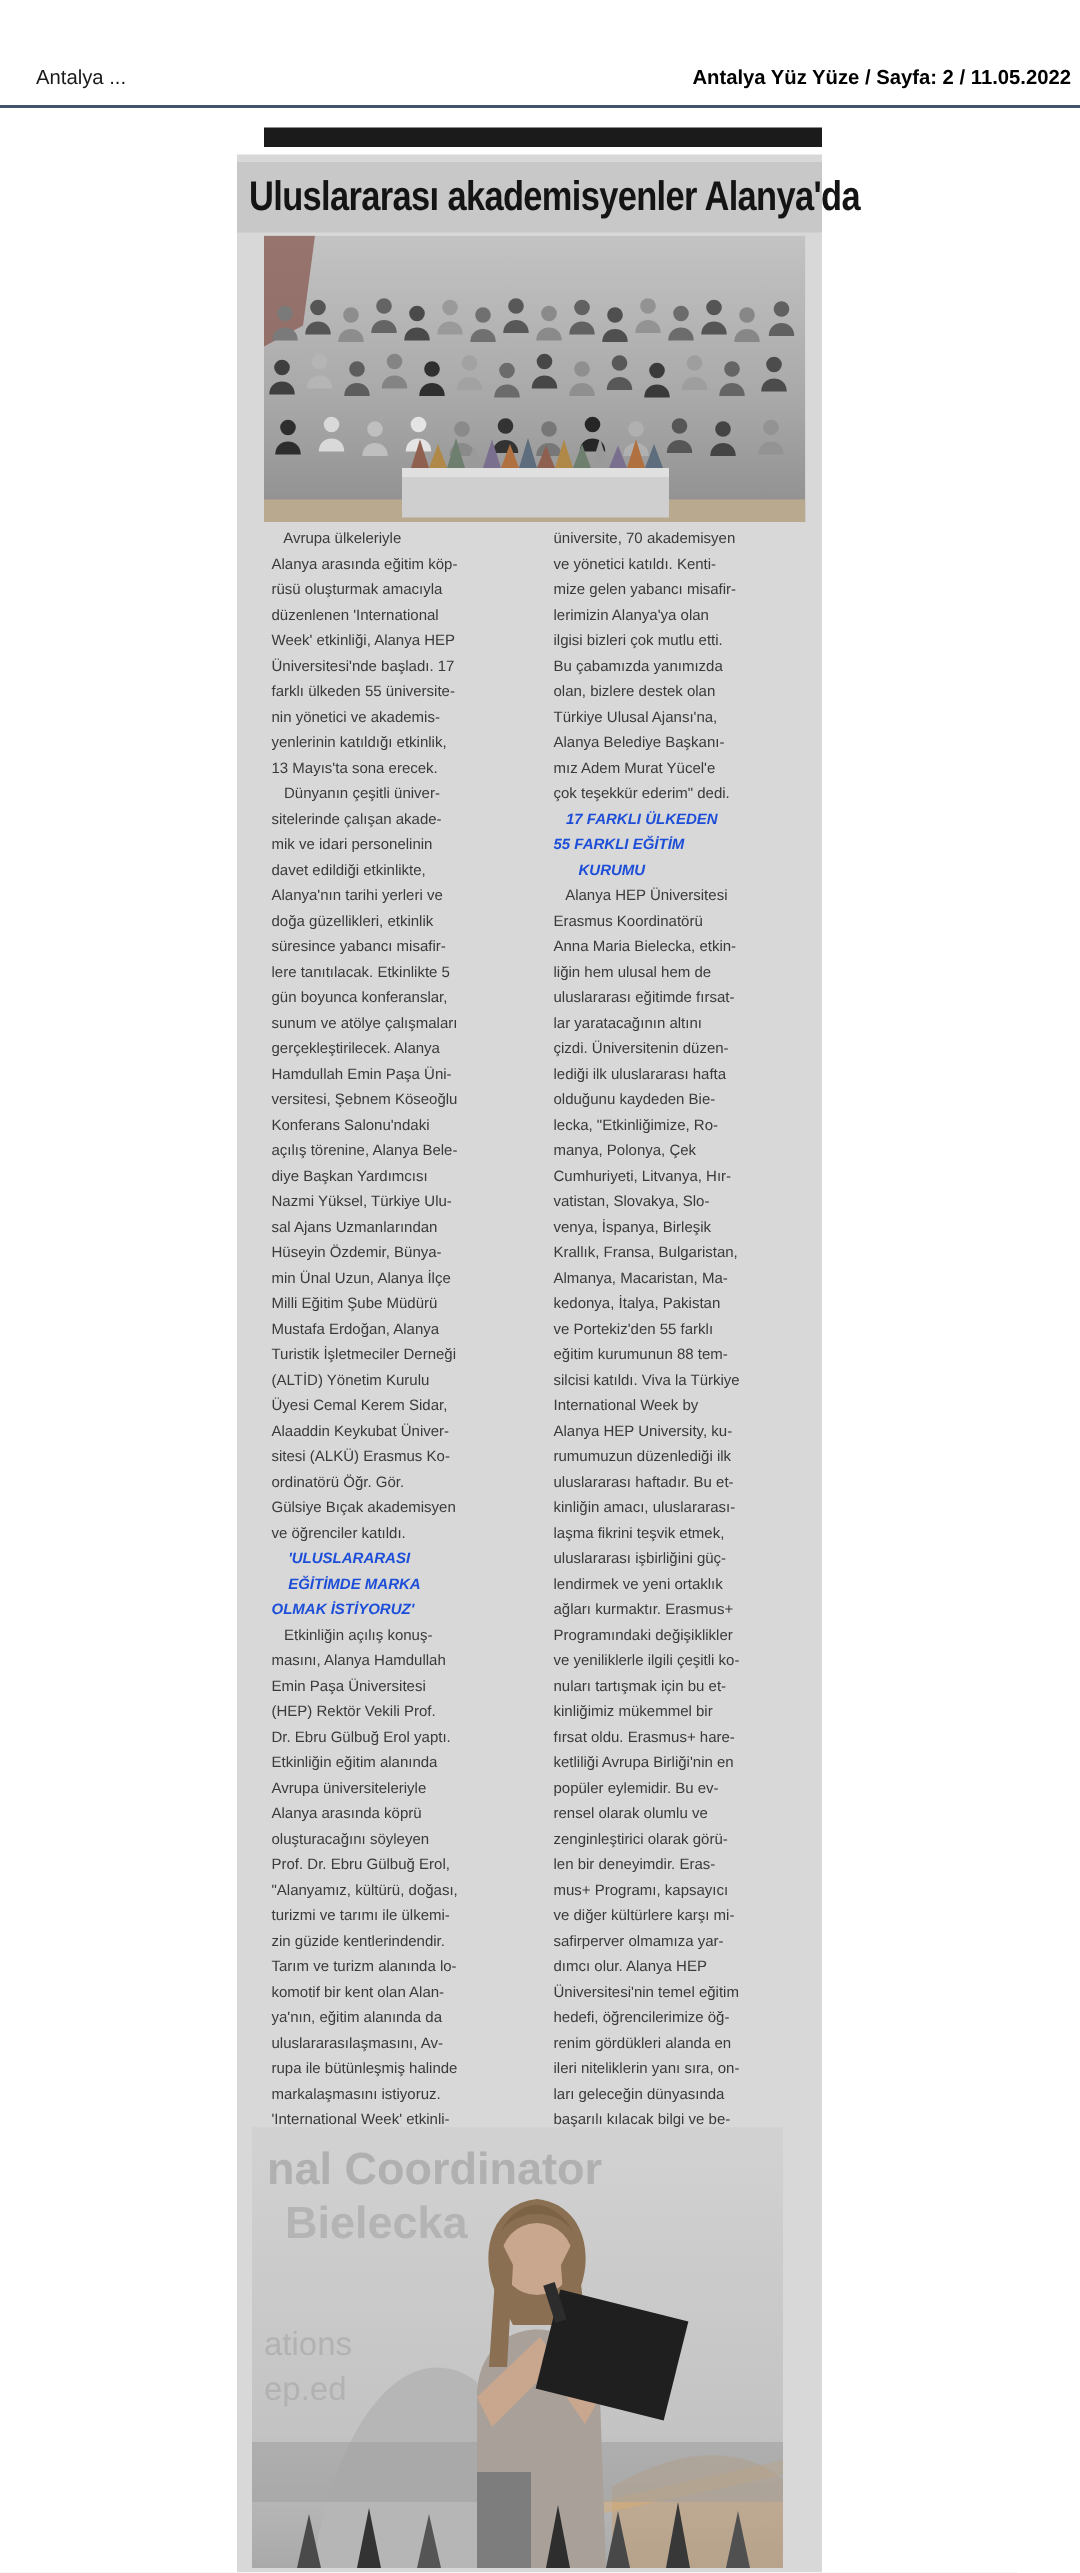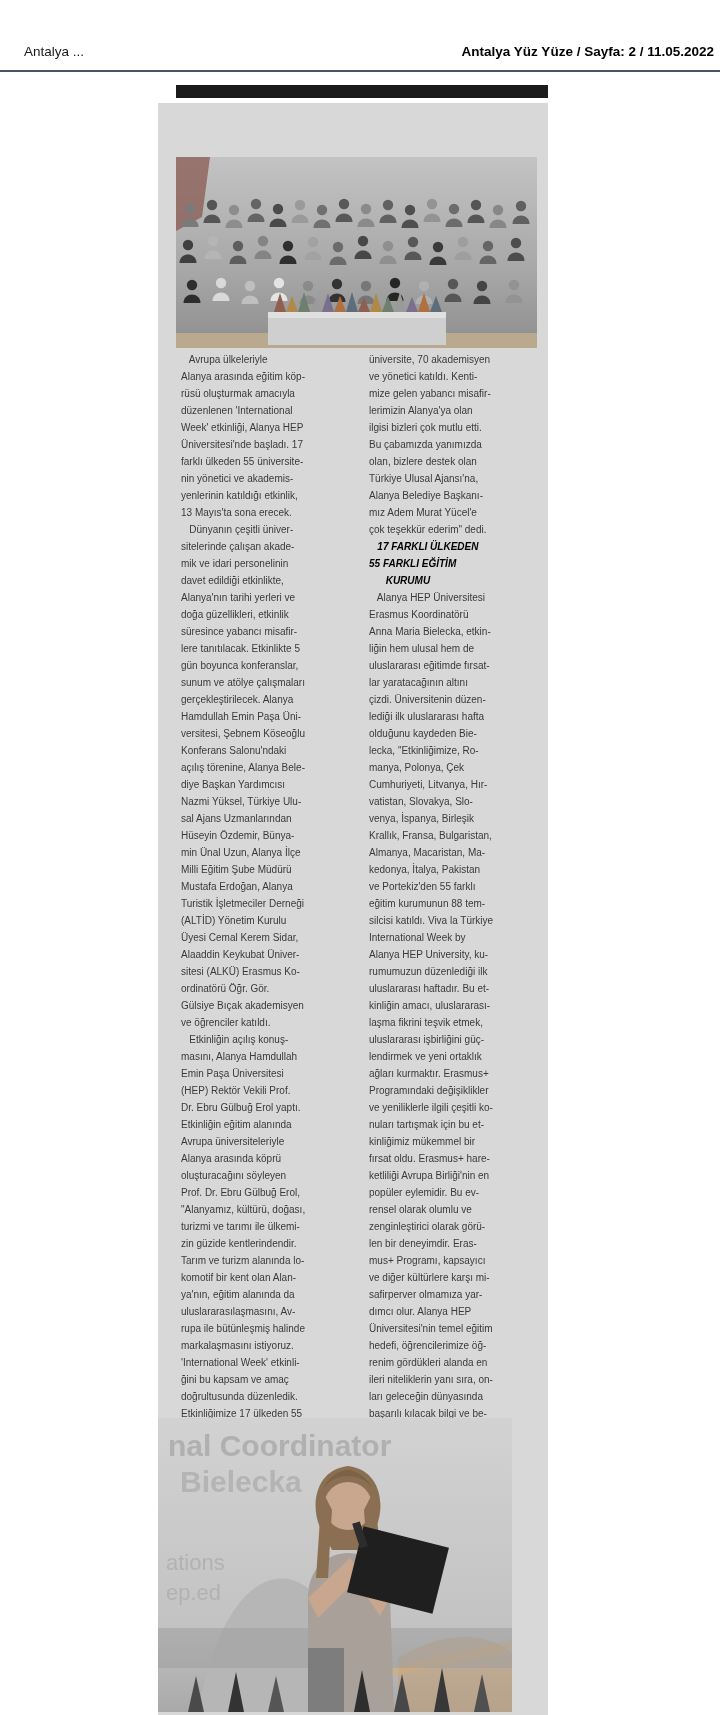--- a/index.html
+++ b/index.html
@@ -10,41 +10,44 @@
   .hdr-right{position:absolute;right:6px;top:44px;font-size:13.5px;font-weight:bold;color:#000000;}
   .hdr-rule{position:absolute;left:0;top:70px;width:720px;height:0;border-top:2px solid #44546a;}
   
   .topbar{position:absolute;left:176px;top:85px;width:372px;height:13px;background:#1b1b1b;}
   .clip{position:absolute;left:158px;top:103px;width:390px;height:1612px;background:#d8d8d8;}
   .headline-band{position:absolute;left:0;top:5px;width:390px;height:47px;background:#c8c8c8;
                  display:flex;align-items:center;}
   .headline{font-size:27px;font-weight:bold;color:#141414;white-space:nowrap;
             transform:scale(0.85,1.02);transform-origin:left center;margin-left:8px;letter-spacing:-0.5px;}
   .photo-top{position:absolute;left:18px;top:54px;width:361px;height:191px;overflow:hidden;}
-  .photo-bottom{position:absolute;left:0;top:1315px;width:354px;height:294px;overflow:hidden;}
+  .photo-bottom{position:absolute;left:10px;top:1315px;width:354px;height:294px;overflow:hidden;}
   
   .cols{position:absolute;left:23px;top:248px;display:flex;gap:18px;}
   .col{width:170px;}
   .block{white-space:pre;font-size:10px;line-height:17px;color:#3a3a3a;margin:0;}
-  .subhead{font-weight:bold;font-style:italic;color:#000000;}
+  .subhead{font-weight:bold;font-style:italic;color:#1d4ed8;}
   svg text{font-family:"Liberation Sans",sans-serif;}
 </style>
 </head>
 <body>
 
 <div class="page">
 
   <div class="hdr-left">Antalya ...</div>
   <div class="hdr-right">Antalya Yüz Yüze / Sayfa: 2 / 11.05.2022</div>
   <div class="hdr-rule"></div>
 
   <div class="topbar"></div>
 
   <div class="clip">
 
+    <div class="headline-band">
+      <div class="headline">Uluslararası akademisyenler Alanya'da</div>
+    </div>
 
     <div class="photo-top">
       <svg width="361" height="191" viewBox="0 0 361 191" xmlns="http://www.w3.org/2000/svg">
         <defs>
           <linearGradient id="bgTop" x1="0" y1="0" x2="0" y2="1">
             <stop offset="0" stop-color="#c3c3c3"></stop>
               <stop offset="0.6" stop-color="#a7a7a7"></stop>
               <stop offset="1" stop-color="#8e8e8e"></stop>
           </linearGradient>
           <g id="pg">
@@ -165,20 +168,23 @@
 Milli Eğitim Şube Müdürü
 Mustafa Erdoğan, Alanya
 Turistik İşletmeciler Derneği
 (ALTİD) Yönetim Kurulu
 Üyesi Cemal Kerem Sidar,
 Alaaddin Keykubat Üniver-
 sitesi (ALKÜ) Erasmus Ko-
 ordinatörü Öğr. Gör.
 Gülsiye Bıçak akademisyen
 ve öğrenciler katıldı.</div>
+          <div class="block subhead">    'ULUSLARARASI
+    EĞİTİMDE MARKA
+OLMAK İSTİYORUZ'</div>
           <div class="block p">   Etkinliğin açılış konuş-
 masını, Alanya Hamdullah
 Emin Paşa Üniversitesi
 (HEP) Rektör Vekili Prof.
 Dr. Ebru Gülbuğ Erol yaptı.
 Etkinliğin eğitim alanında
 Avrupa üniversiteleriyle
 Alanya arasında köprü
 oluşturacağını söyleyen
 Prof. Dr. Ebru Gülbuğ Erol,

